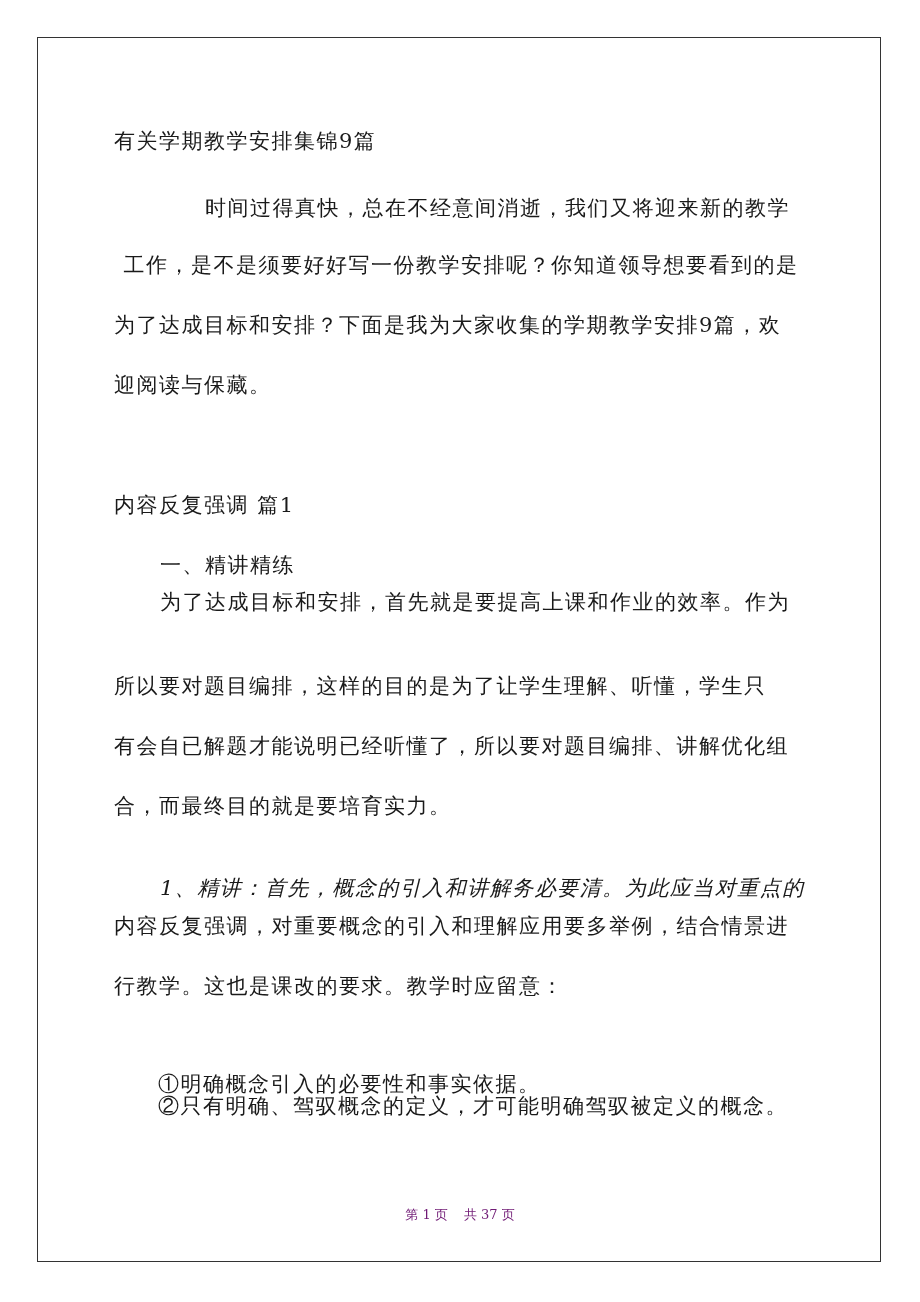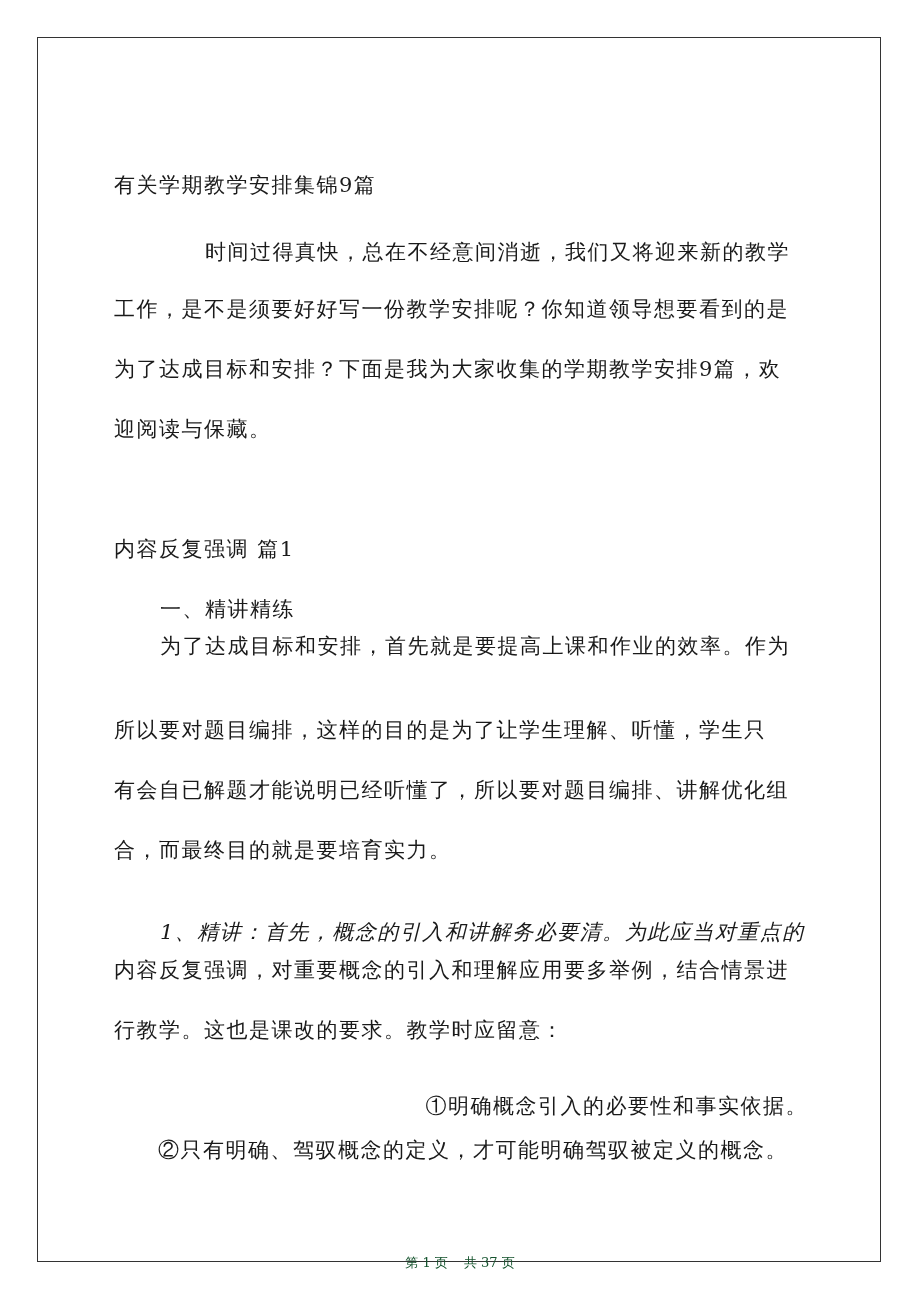--- a/index.html
+++ b/index.html
@@ -6,53 +6,53 @@
     body { width: 920px; height: 1302px; position: relative; overflow: hidden; }
     .page-frame {
       position: absolute; left: 37px; top: 37px;
       width: 844px; height: 1225px;
       border: 1px solid #333333; box-sizing: border-box;
     }
     .text {
       position: absolute; left: 114px; right: 112px;
       font-family: "DejaVu Serif", "Liberation Serif", serif;
       font-size: 21px; color: #1a1a1a; letter-spacing: 1.5px;
-      white-space: nowrap; line-height: 24px; margin-top: 44px;
+      white-space: nowrap; line-height: 24px;
     }
     .footer {
       position: absolute; left: 0; right: 0; top: 1206px;
       text-align: center;
       font-family: "DejaVu Serif", "Liberation Serif", serif;
-      font-size: 13px; color: #14532d; margin-top: 48px;
+      font-size: 13px; color: #701a75;
     }
     .footer span { margin: 0 6px; }
   </style>
 </head>
 <body>
 
 <div class="page-frame"></div>
 
 <div class="text" style="top:129px;">有关学期教学安排集锦9篇</div>
 
 <div class="text" style="top:196px; left:205px;">时间过得真快，总在不经意间消逝，我们又将迎来新的教学</div>
-<div class="text" style="top:253px;">工作，是不是须要好好写一份教学安排呢？你知道领导想要看到的是</div>
+<div class="text" style="top:253px;text-align:center;">工作，是不是须要好好写一份教学安排呢？你知道领导想要看到的是</div>
 <div class="text" style="top:313px;">为了达成目标和安排？下面是我为大家收集的学期教学安排9篇，欢</div>
 <div class="text" style="top:373px;">迎阅读与保藏。</div>
 
 <div class="text" style="top:493px;">内容反复强调  篇1</div>
 <div class="text" style="top:553px; left:160px;">一、精讲精练</div>
 
 <div class="text" style="top:590px; left:160px;">为了达成目标和安排，首先就是要提高上课和作业的效率。作为</div>
 <div class="text" style="top:674px;">所以要对题目编排，这样的目的是为了让学生理解、听懂，学生只</div>
 <div class="text" style="top:734px;">有会自已解题才能说明已经听懂了，所以要对题目编排、讲解优化组</div>
 <div class="text" style="top:794px;">合，而最终目的就是要培育实力。</div>
 
 <div class="text" style="top:876px; left:160px;font-style:italic;">1、精讲：首先，概念的引入和讲解务必要清。为此应当对重点的</div>
 <div class="text" style="top:914px;">内容反复强调，对重要概念的引入和理解应用要多举例，结合情景进</div>
 <div class="text" style="top:974px;">行教学。这也是课改的要求。教学时应留意：</div>
 
-<div class="text" style="top:1050px; left:158px;text-align:right;">①明确概念引入的必要性和事实依据。</div>
+<div class="text" style="top:1072px; left:158px;">①明确概念引入的必要性和事实依据。</div>
 <div class="text" style="top:1094px; left:158px;">②只有明确、驾驭概念的定义，才可能明确驾驭被定义的概念。</div>
 
 <div class="footer">
   <span>第 1 页</span>
   <span>共 37 页</span>
 </div>
 
 </body></html>

